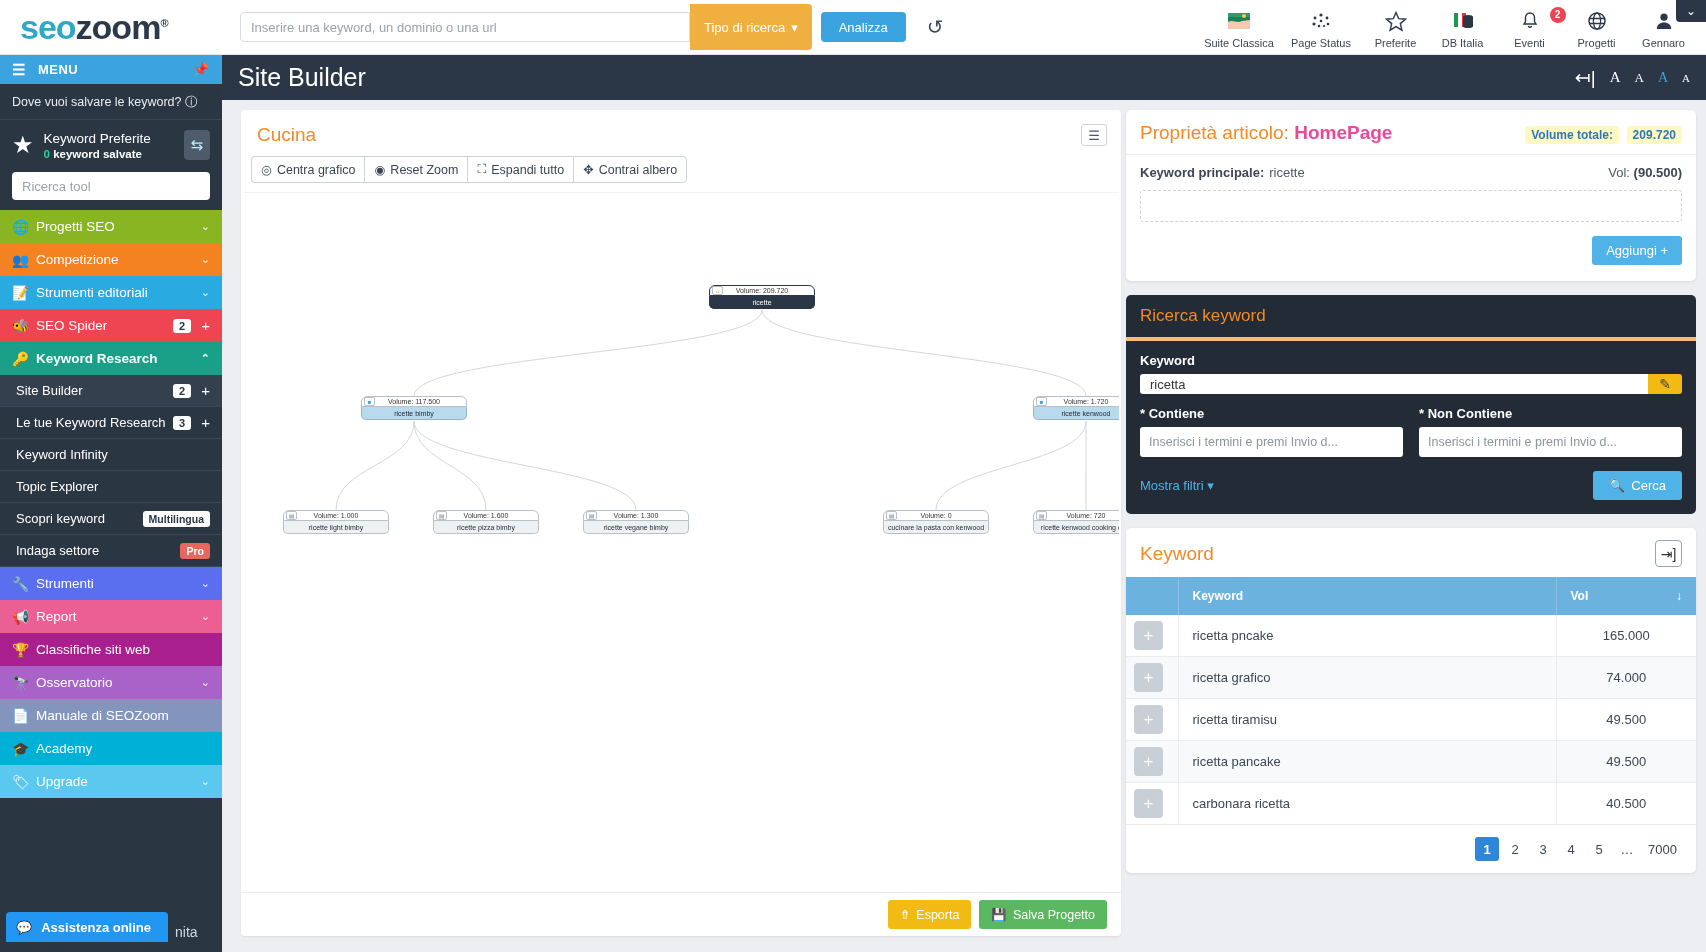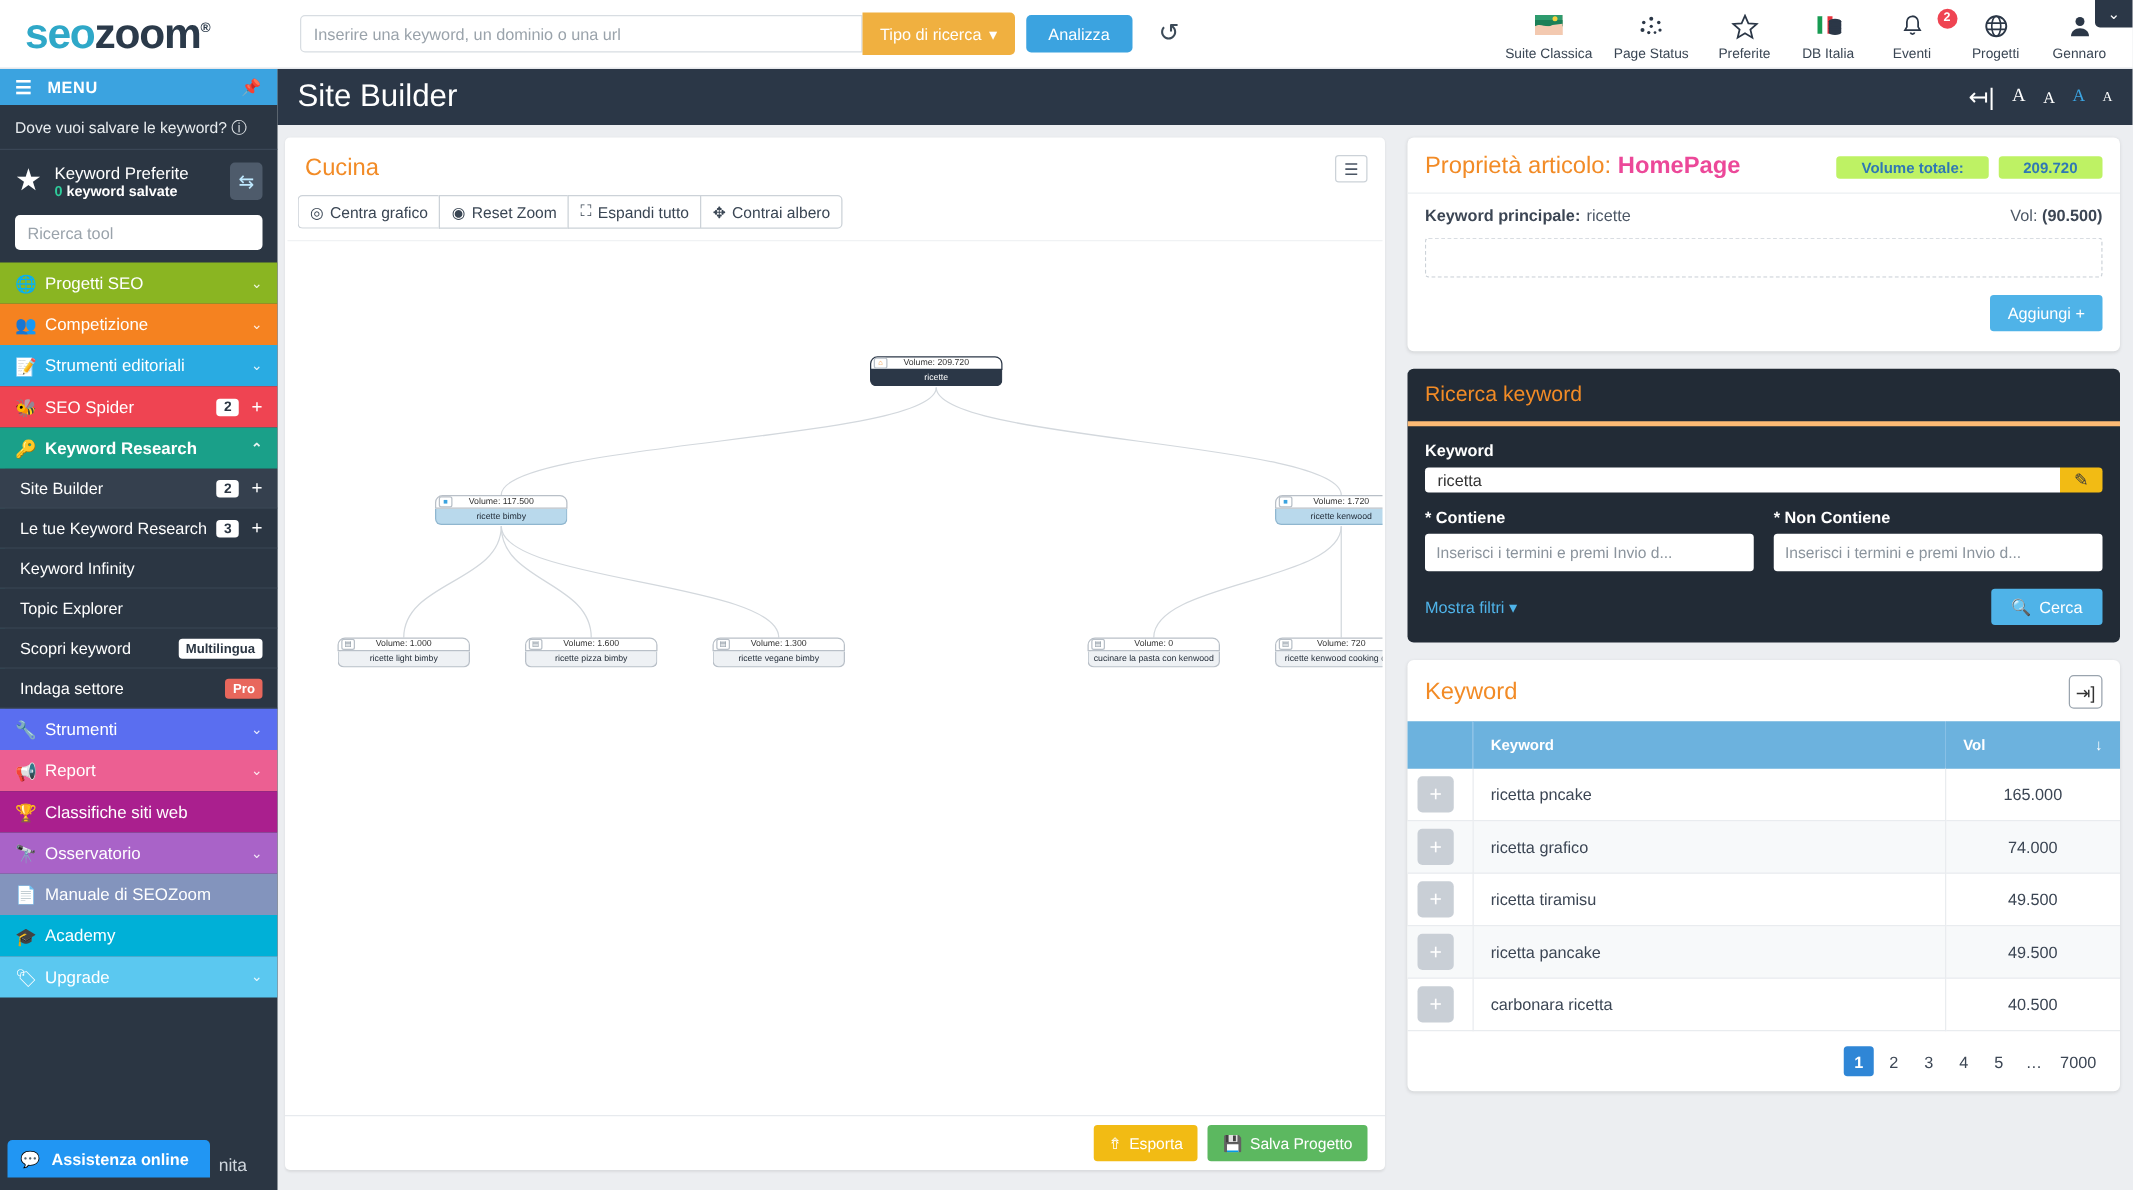--- a/index.html
+++ b/index.html
@@ -27,21 +27,21 @@
   .logo-m { color:#2b3a4a; }
   .logo-reg { font-size:11px; color:#2b3a4a; vertical-align:super; }
   .search-wrap { display:flex; align-items:center; gap:9px; }
   .search-input {
     width:450px; height:30px; border:1px solid #d8dde2; border-radius:4px 0 0 4px;
     padding:0 10px; font-size:13px; color:#555; font-family:"Liberation Sans", sans-serif;
     background:#fff; outline:none;
   }
   .search-input::placeholder { color:#9aa3ab; }
   .type-btn {
-    height:34px; background:#f0b040; color:#fff; border:none; padding:0 14px;
+    height:46px; background:#f0b040; color:#fff; border:none; padding:0 14px;
     font-size:13px; border-radius:0 4px 4px 0; margin-left:-9px; cursor:pointer;
     font-family:"Liberation Sans", sans-serif; display:flex; align-items:center; gap:6px;
   }
   .analyze-btn {
     height:30px; background:#3ba3e0; color:#fff; border:none; padding:0 18px;
     font-size:13px; border-radius:4px; cursor:pointer; font-family:"Liberation Sans", sans-serif;
   }
   .history-icon { margin-left:12px; color:#3c4a58; font-size:20px; cursor:pointer; line-height:1; }
   .nav-right { margin-left:auto; display:flex; align-items:flex-start; padding-right:10px; gap:2px; }
   .nav-item {
@@ -127,21 +127,21 @@
     display:flex; align-items:center; padding:0 16px; z-index:10;
   }
   .pagehead h1 { font-size:25px; font-weight:400; color:#fff; }
   .head-tools { margin-left:auto; display:flex; align-items:center; gap:14px; color:#fff; }
   .head-tools .bk { font-size:19px; cursor:pointer; }
   .head-tools .fa { cursor:pointer; font-family:"Liberation Serif", serif; }
   .fa1 { font-size:15px; } .fa2 { font-size:13px; } .fa3 { font-size:14px; color:#3ba3e0; } .fa4 { font-size:11px; }
   
   .main { position:absolute; left:222px; top:100px; right:0; bottom:0; padding:10px; }
   .builder-card {
-    position:absolute; left:6px; top:10px; width:880px; bottom:16px; background:#fff;
+    position:absolute; left:19px; top:10px; width:880px; bottom:16px; background:#fff;
     border-radius:4px; box-shadow:0 1px 2px rgba(0,0,0,.08);
   }
   .builder-title { color:#f28b26; font-size:19px; padding:14px 16px 8px; }
   .menu-sq {
     position:absolute; right:14px; top:14px; width:26px; height:22px; border:1px solid #ccd2d8;
     border-radius:3px; display:flex; align-items:center; justify-content:center; font-size:13px;
     color:#4a5564; cursor:pointer; background:#fff;
   }
   .chart-tools { display:flex; margin:2px 0 0 10px; }
   .ct {
@@ -190,21 +190,21 @@
   }
   
   .rightcol { position:absolute; left:904px; top:10px; right:10px; bottom:0; }
   .panel { background:#fff; border-radius:5px; box-shadow:0 1px 3px rgba(0,0,0,.10); margin-bottom:14px; }
   .prop-head {
     display:flex; align-items:baseline; padding:12px 14px 10px; border-bottom:1px solid #eceff2;
   }
   .prop-head .t { font-size:19px; color:#f28b26; }
   .prop-head .t b { color:#ec4899; font-weight:700; }
   .prop-head .vt { margin-left:auto; font-size:13px; color:#4d5866; }
-  .prop-head .vt span { background:#bef264; color:#2f78b5; font-weight:700; font-size:12px; padding:2px 20px; border-radius:3px; margin-left:4px; }
+  .prop-head .vt span { background:#fef9c3; color:#2f78b5; font-weight:700; font-size:12px; padding:2px 6px; border-radius:3px; margin-left:4px; }
   .prop-body { padding:10px 14px 12px; }
   .kw-princ { display:flex; align-items:baseline; font-size:13px; color:#4d5866;justify-content:space-between; }
   .kw-princ b { color:#3c4654; }
   .kw-princ .vol { margin-left:auto; font-size:13px; }
   .kw-princ .vol b { font-weight:700; color:#3c4654; }
   .drop-zone { margin-top:10px; height:32px; border:1px dashed #ccd2d8; border-radius:3px; }
   .aggiungi {
     float:right; margin-top:14px; background:#4fb3e8; color:#fff; border:none; border-radius:3px;
     padding:7px 14px; font-size:13px; cursor:pointer; font-family:"Liberation Sans", sans-serif;
   }

